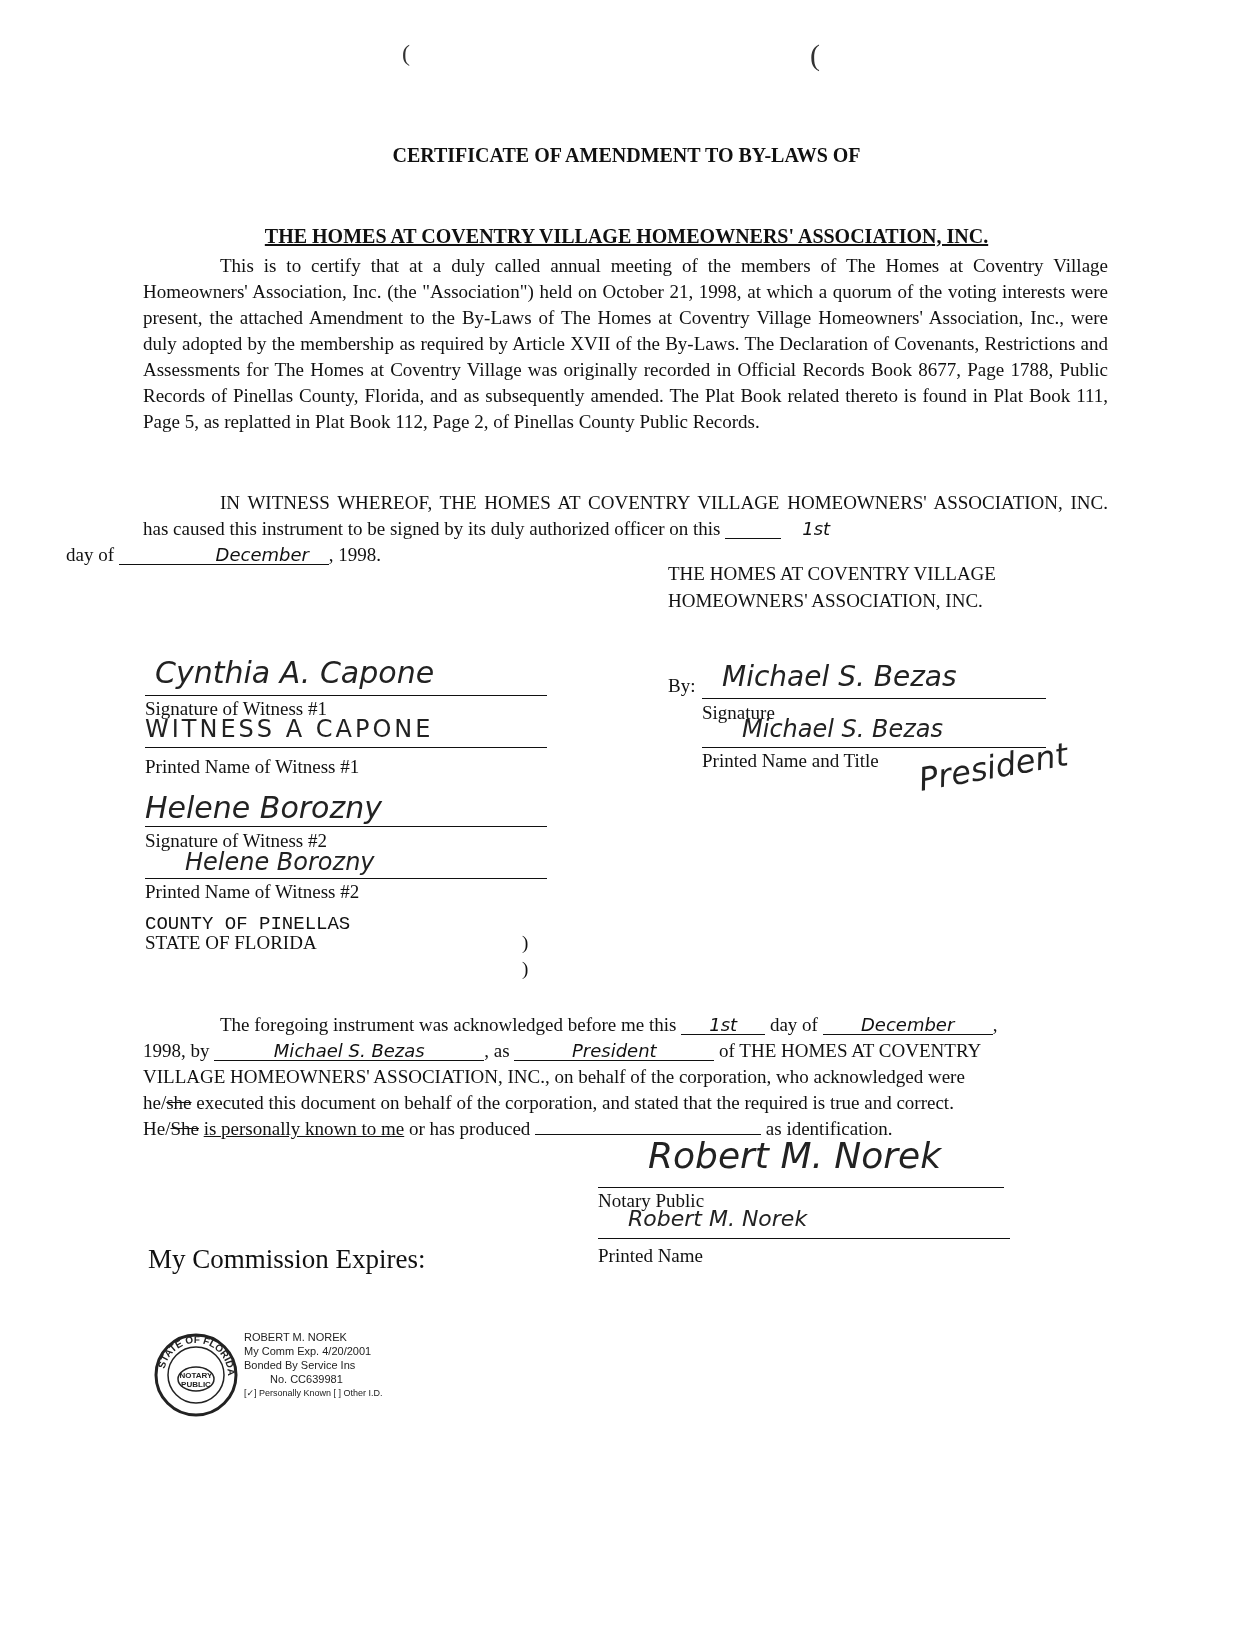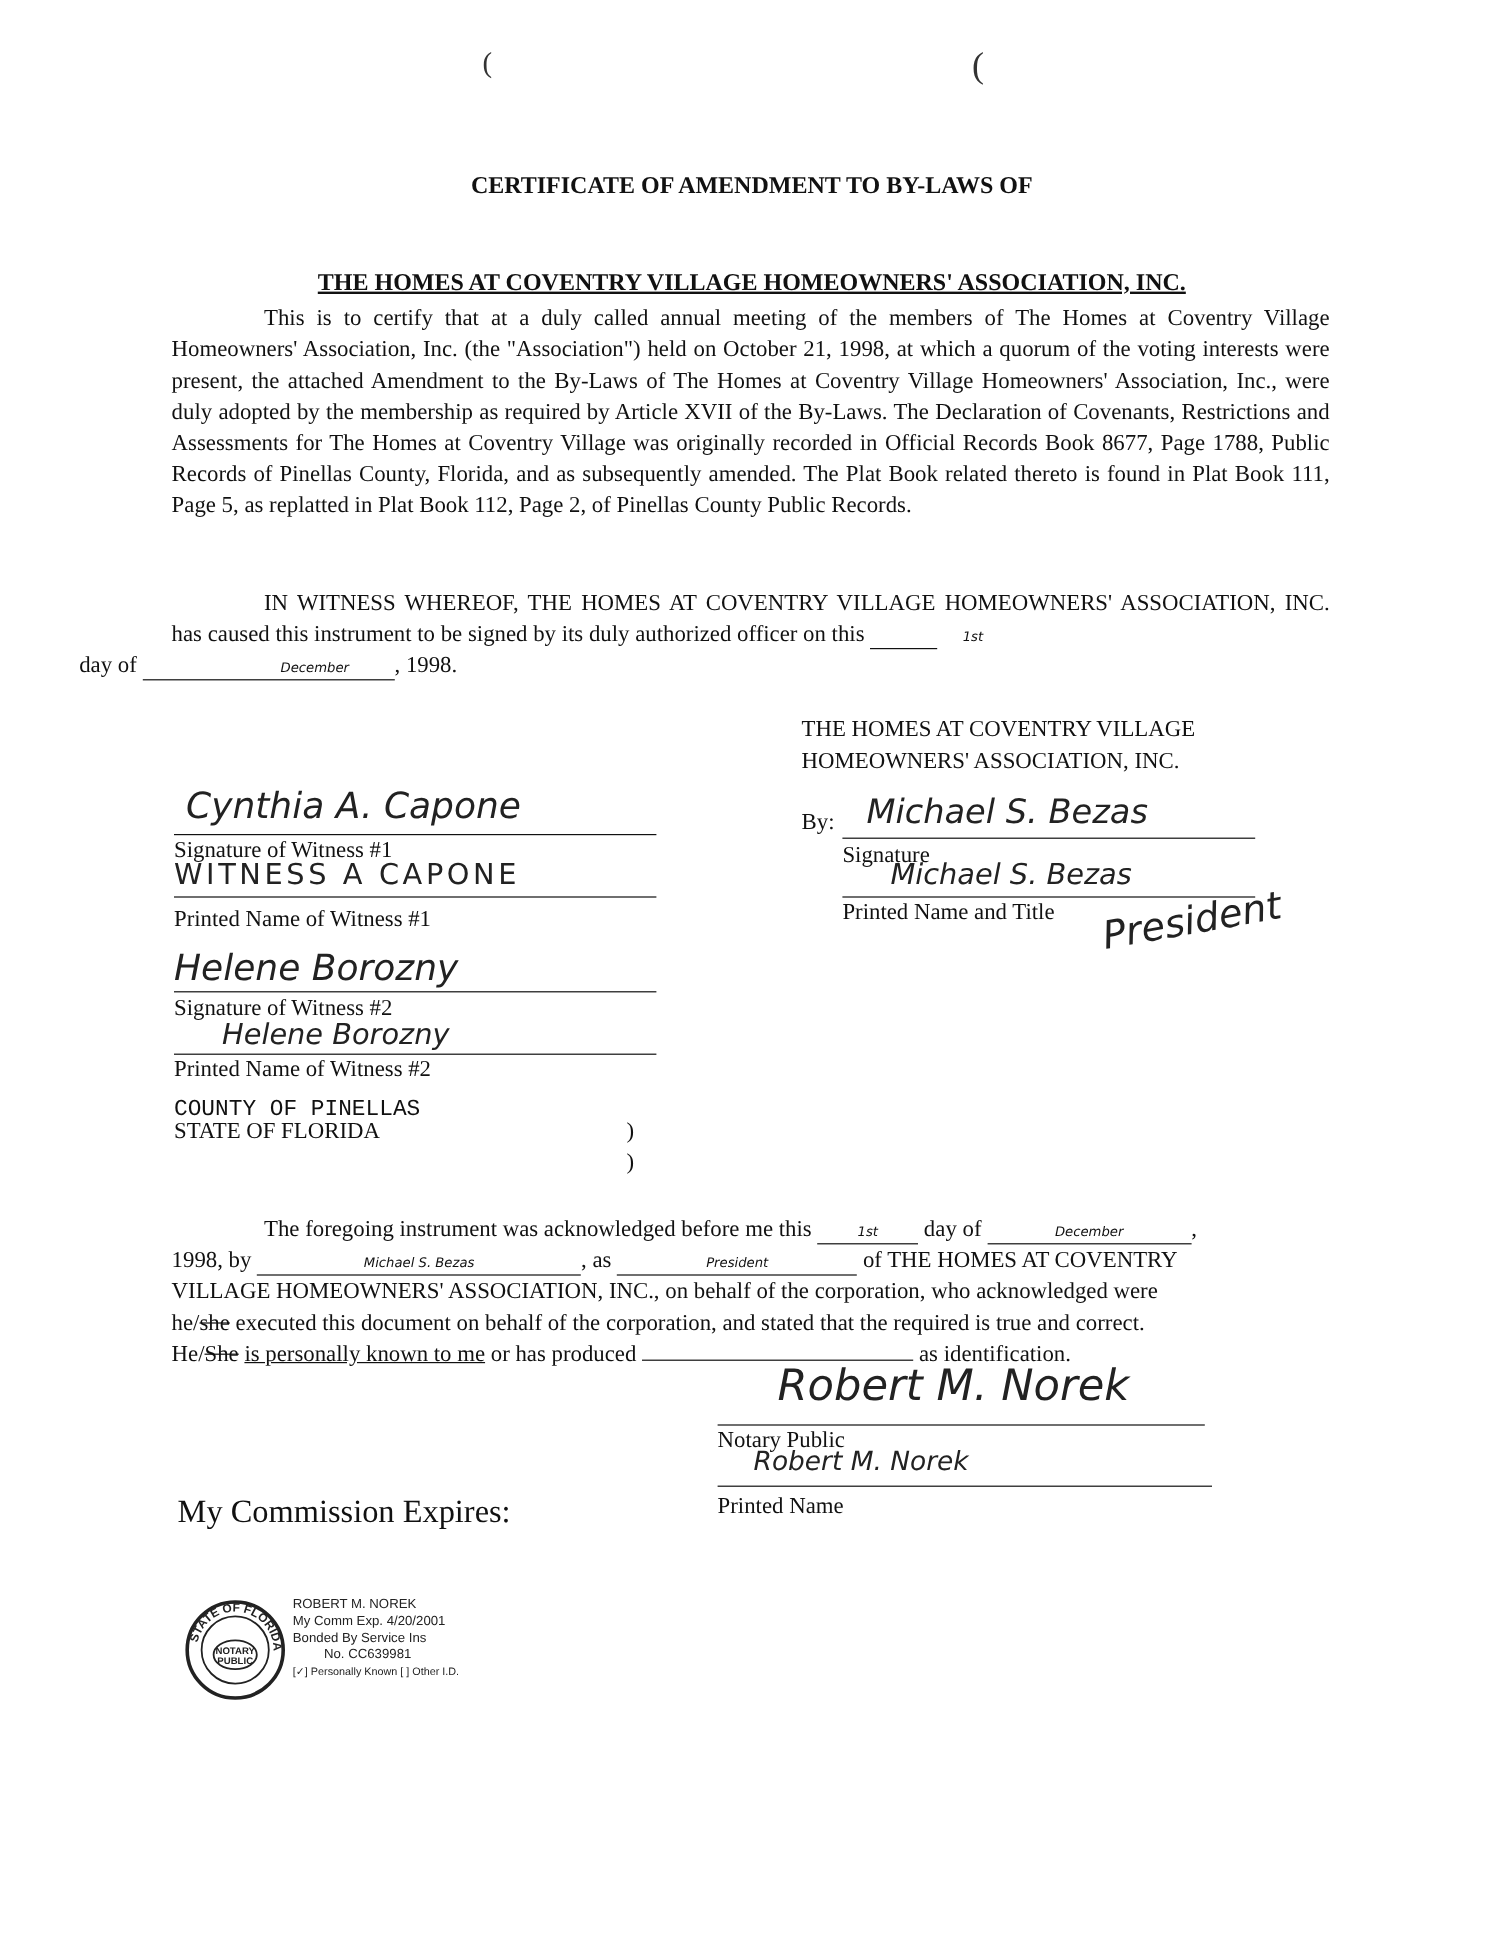--- a/index.html
+++ b/index.html
@@ -12,41 +12,41 @@
   .para { left:143px; width:965px; font-size:19px; line-height:26px; text-align:justify; }
   .indent { text-indent:77px; }
   .sig { font-family:"DejaVu Sans", sans-serif; font-style:italic; color:#222; }
   .line { border-bottom:1.5px solid #111; }
   .lbl { font-size:19px; }
   .small { font-family:"Liberation Sans", sans-serif; font-size:11px; line-height:14px; color:#222; }
   .mark { font-size:24px; color:#333; }
   .u { text-decoration:underline; }
   .strike { text-decoration:line-through; }
   .fill { display:inline-block; border-bottom:1.5px solid #111; text-align:center;
-          font-family:"DejaVu Sans", sans-serif; font-style:italic; font-size:11px; line-height:18px; }
+          font-family:"DejaVu Sans", sans-serif; font-style:italic; font-size:18px; line-height:18px; }
 </style>
 </head>
 <body>
 
 <div class="abs mark" style="left:402px;top:40px;">(</div>
 <div class="abs mark" style="left:810px;top:38px;font-size:30px;">(</div>
 
 <div class="abs title title1">CERTIFICATE OF AMENDMENT TO BY-LAWS OF</div>
 <div class="abs title title2">THE HOMES AT COVENTRY VILLAGE HOMEOWNERS' ASSOCIATION, INC.</div>
 
 <div class="abs para indent" style="top:253px;">This is to certify that at a duly called annual meeting of the members of The Homes at Coventry Village Homeowners' Association, Inc. (the "Association") held on October 21, 1998, at which a quorum of the voting interests were present, the attached Amendment to the By-Laws of The Homes at Coventry Village Homeowners' Association, Inc., were duly adopted by the membership as required by Article XVII of the By-Laws. The Declaration of Covenants, Restrictions and Assessments for The Homes at Coventry Village was originally recorded in Official Records Book 8677, Page 1788, Public Records of Pinellas County, Florida, and as subsequently amended. The Plat Book related thereto is found in Plat Book 111, Page 5, as replatted in Plat Book 112, Page 2, of Pinellas County Public Records.</div>
 
 <div class="abs para indent" style="top:490px;">
   <span>IN WITNESS WHEREOF, THE HOMES AT COVENTRY VILLAGE HOMEOWNERS' ASSOCIATION, INC. has caused this instrument to be signed by its duly authorized officer on this</span>
   <span class="fill" style="width:56px;">1st</span><br>
   <span style="display:inline-block;margin-left:-77px;"></span><span>day of</span>
   <span class="fill" style="width:210px;">December</span><span>, 1998.</span>
 </div>
 
-<div class="abs lbl" style="left:668px;top:594px;line-height:27px;">
+<div class="abs lbl" style="left:668px;top:560px;line-height:27px;">
   <div>THE HOMES AT COVENTRY VILLAGE</div>
   <div>HOMEOWNERS' ASSOCIATION, INC.</div>
 </div>
 
 <div class="abs line sig" style="left:145px;top:655px;width:402px;height:40px;font-size:30px;">
   <span style="margin-left:10px;">Cynthia A. Capone</span>
 </div>
 <div class="abs lbl" style="left:145px;top:698px;">Signature of Witness #1</div>
 <div class="abs line sig" style="left:145px;top:715px;width:402px;height:32px;font-size:24px;font-style:normal;letter-spacing:3px;">
   <span>WITNESS A CAPONE</span>

